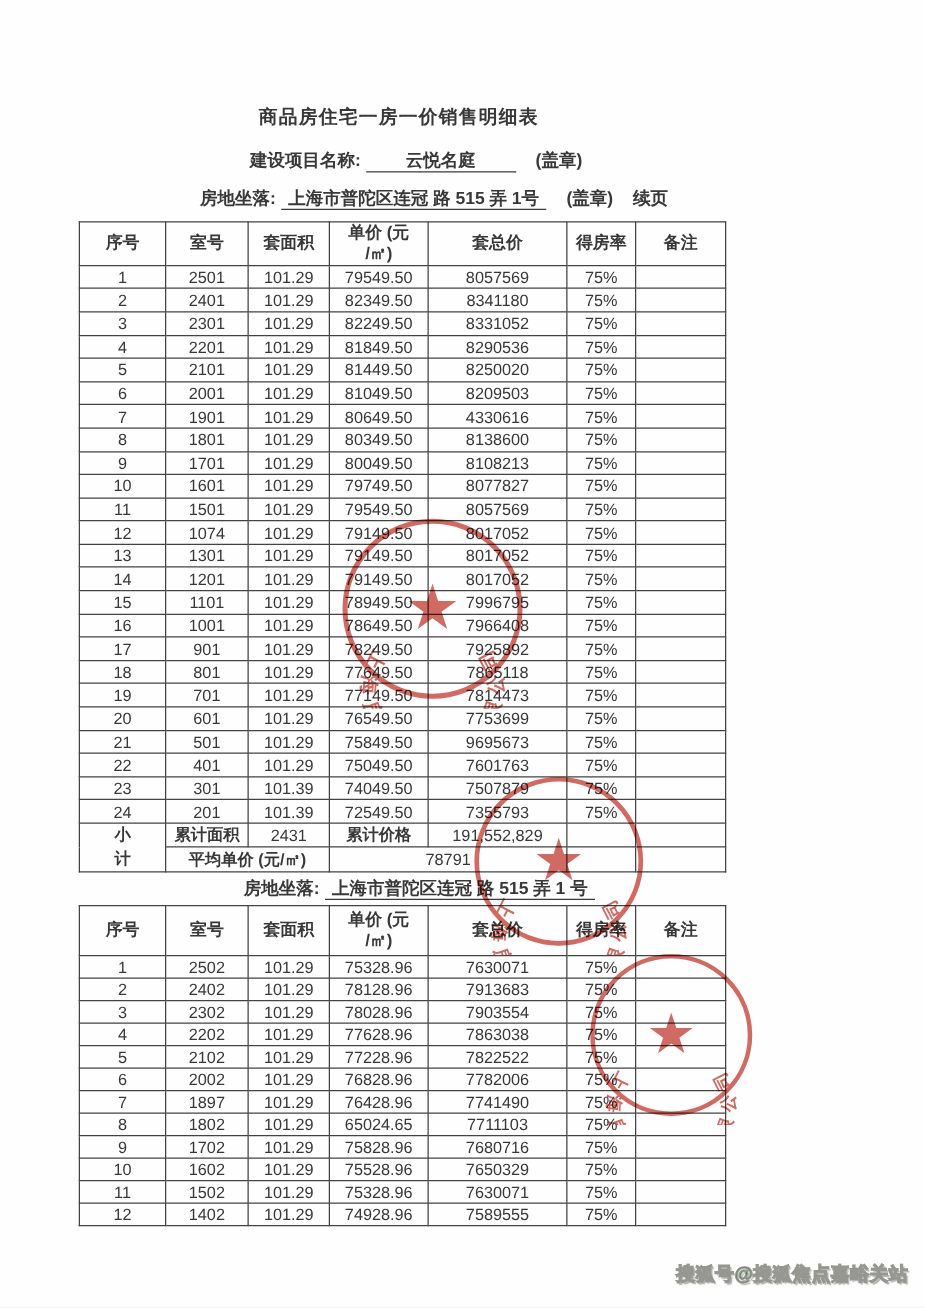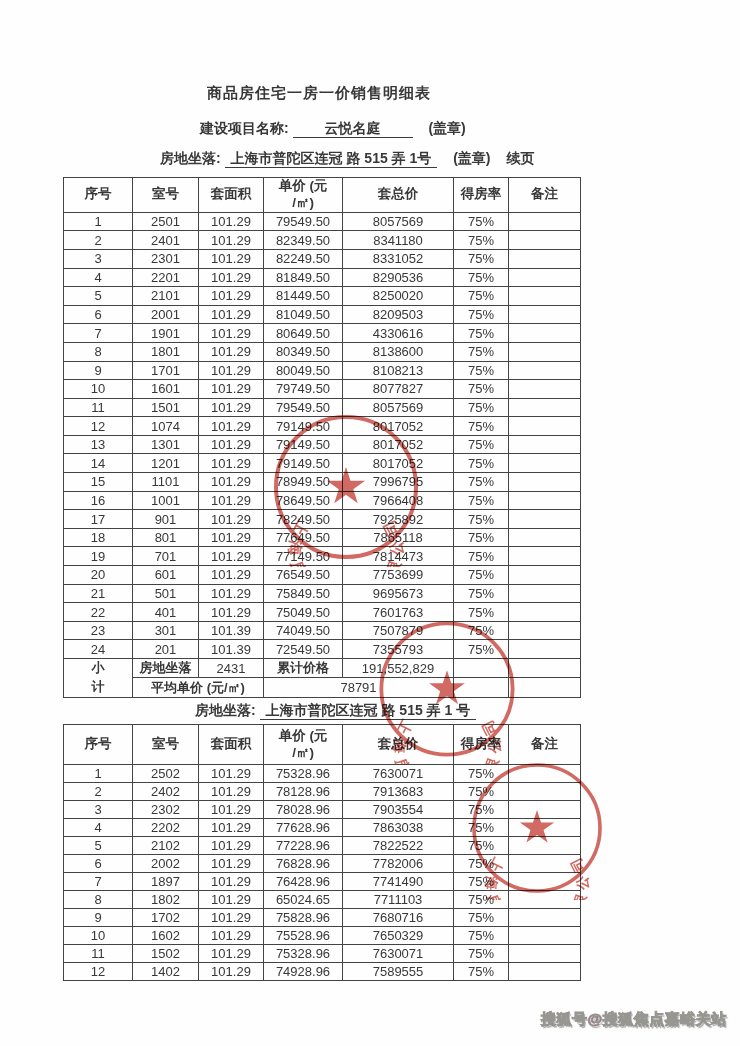--- a/index.html
+++ b/index.html
@@ -45,21 +45,21 @@
   #t2 th{height:39px;}
   #t1 td{height:17.6px;}
   #t2 td{height:17px;}
   #t1 td.sum-label{font-weight:bold;line-height:1.45;}
   #t1 td.sum-head{font-weight:bold;}
   .stamp{mix-blend-mode:multiply;opacity:.82;}
   .stamp svg{display:block;}
   .watermark{
     left:541px;top:1010px;
     font-size:15px;font-weight:bold;letter-spacing:.5px;
-    color:#be185d;
+    color:#15803d;
     -webkit-text-stroke:.9px #979792;
     text-shadow:1.5px 1.5px 1px rgba(100,100,96,.55);
     white-space:nowrap;
   }
 </style>
 </head>
 <body>
 
 <div class="page">
 
@@ -313,21 +313,21 @@
           <td>201</td>
           <td>101.39</td>
           <td>72549.50</td>
           <td>7355793</td>
           <td>75%</td>
           <td></td>
         </tr>
         <tr>
           <td rowspan="2" class="sum-label">小
 计</td>
-          <td class="sum-head">房地坐落</td>
+          <td class="sum-head">累计面积</td>
           <td>2431</td>
           <td class="sum-head">累计价格</td>
           <td>191,552,829</td>
           <td></td>
           <td></td>
         </tr>
         <tr>
           <td colspan="2" class="sum-head">平均单价 (元/㎡)</td>
           <td colspan="2">78791</td>
           <td></td>

